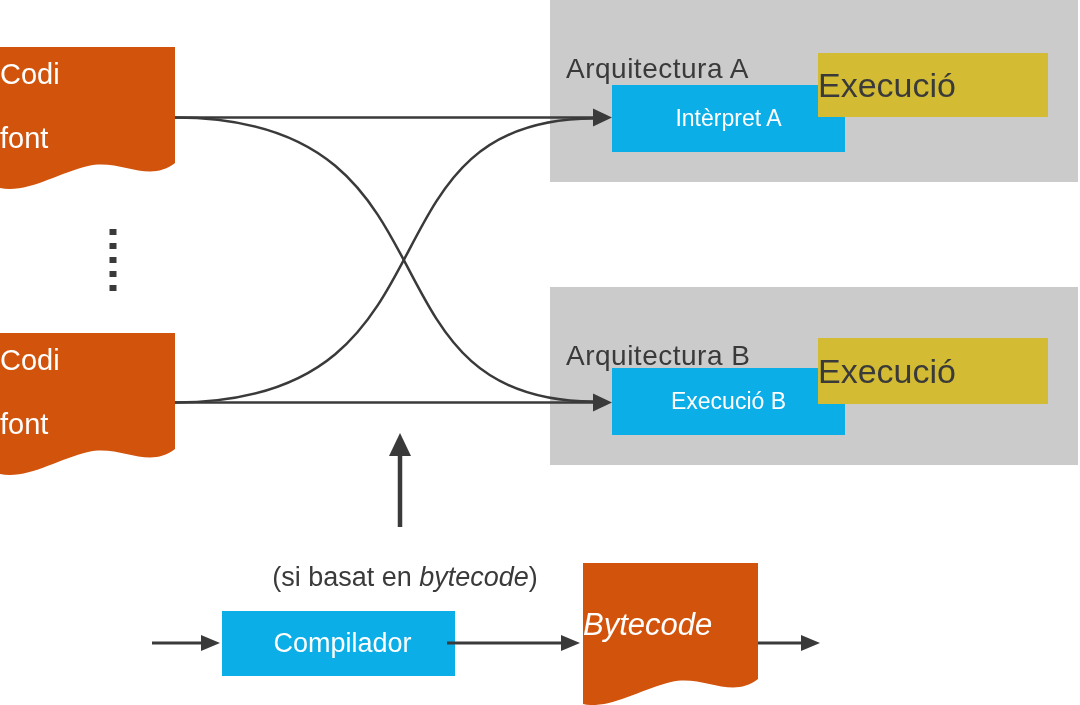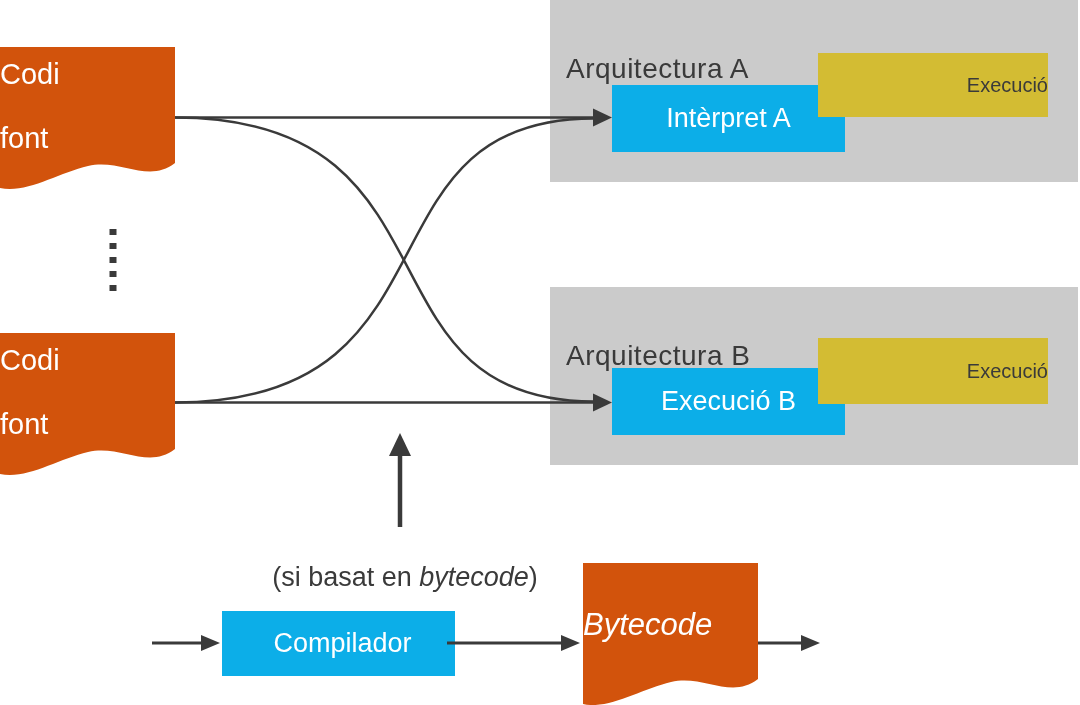--- a/index.html
+++ b/index.html
@@ -20,29 +20,29 @@
   .arch-a{left:550px;top:0;width:528px;height:182px;}
   .arch-b{left:550px;top:287px;width:528px;height:178px;}
   .arch-title{
     position:absolute;left:16px;top:14px;
     font-size:28px;color:var(--line);letter-spacing:0.5px;margin-top:39px;
   }
   
   .interp-box{
     position:absolute;background:var(--blue);z-index:2;
     display:flex;align-items:center;justify-content:center;
-    color:var(--white-text);font-size:27px;
+    color:var(--white-text);font-size:23px;
   }
   .interp-a{left:612px;top:85px;width:233px;height:67px;}
   .interp-b{left:612px;top:368px;width:233px;height:67px;}
   
   .exec-box{
     position:absolute;background:var(--yellow);z-index:3;
-    display:flex;align-items:center;justify-content:flex-end;
-    color:var(--line);font-size:20px;
+    display:flex;align-items:center;justify-content:flex-start;
+    color:var(--line);font-size:34px;
   }
   .exec-a{left:818px;top:53px;width:230px;height:64px;}
   .exec-b{left:818px;top:338px;width:230px;height:66px;}
   
   .doc{position:absolute;width:175px;height:143px;z-index:2;}
   .doc-top{left:0;top:47px;}
   .doc-bottom{left:0;top:333px;}
   .doc-bytecode{left:583px;top:563px;}
   .doc-svg{position:absolute;left:0;top:0;width:100%;height:100%;}
   .doc-shape{fill:var(--orange);}

